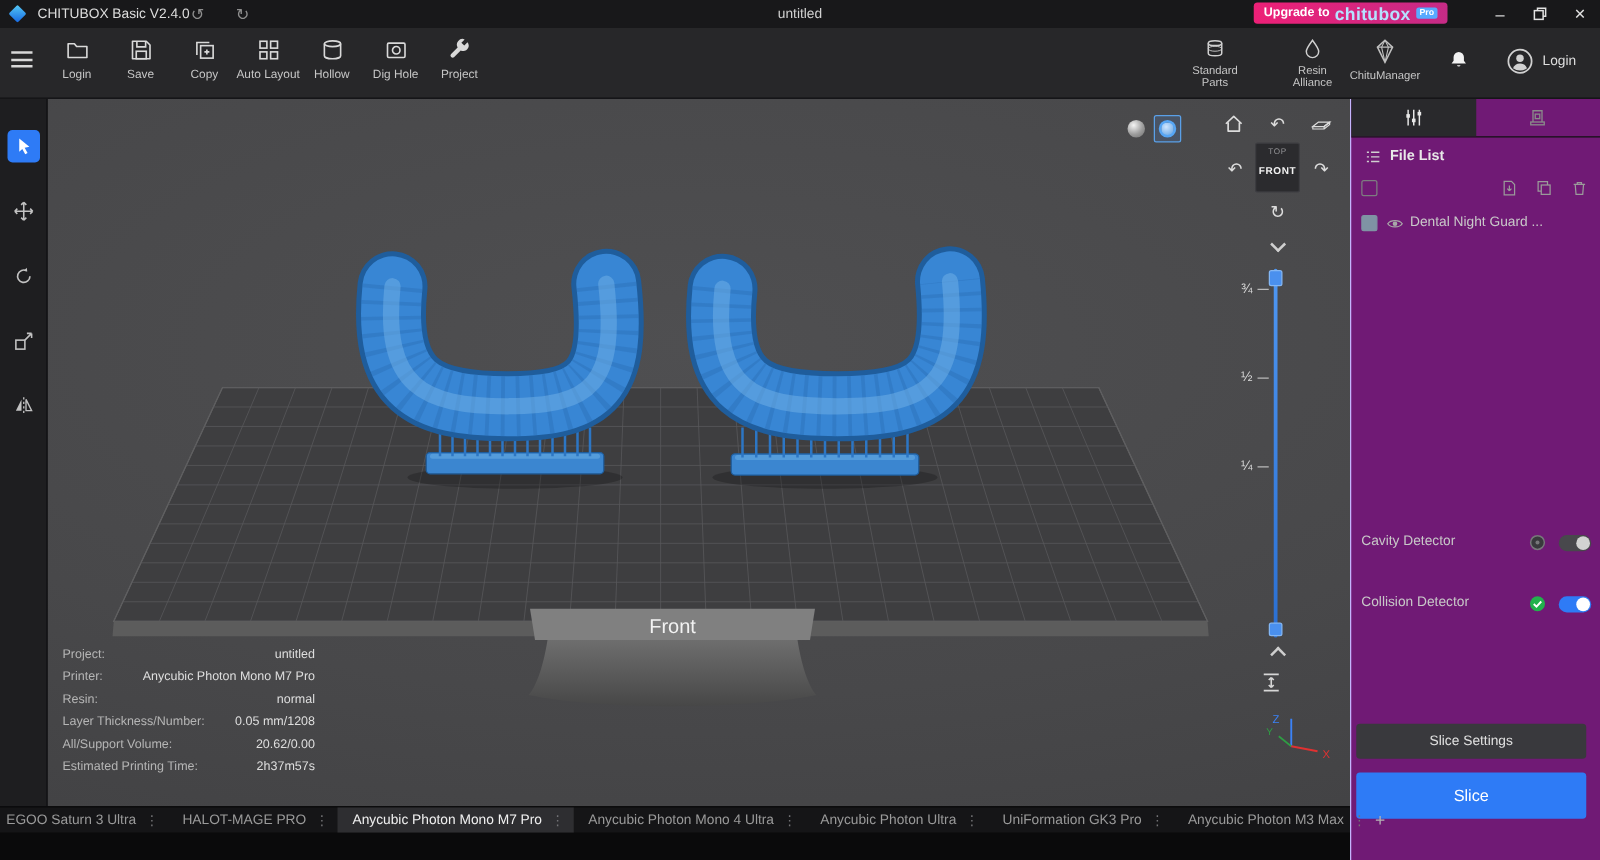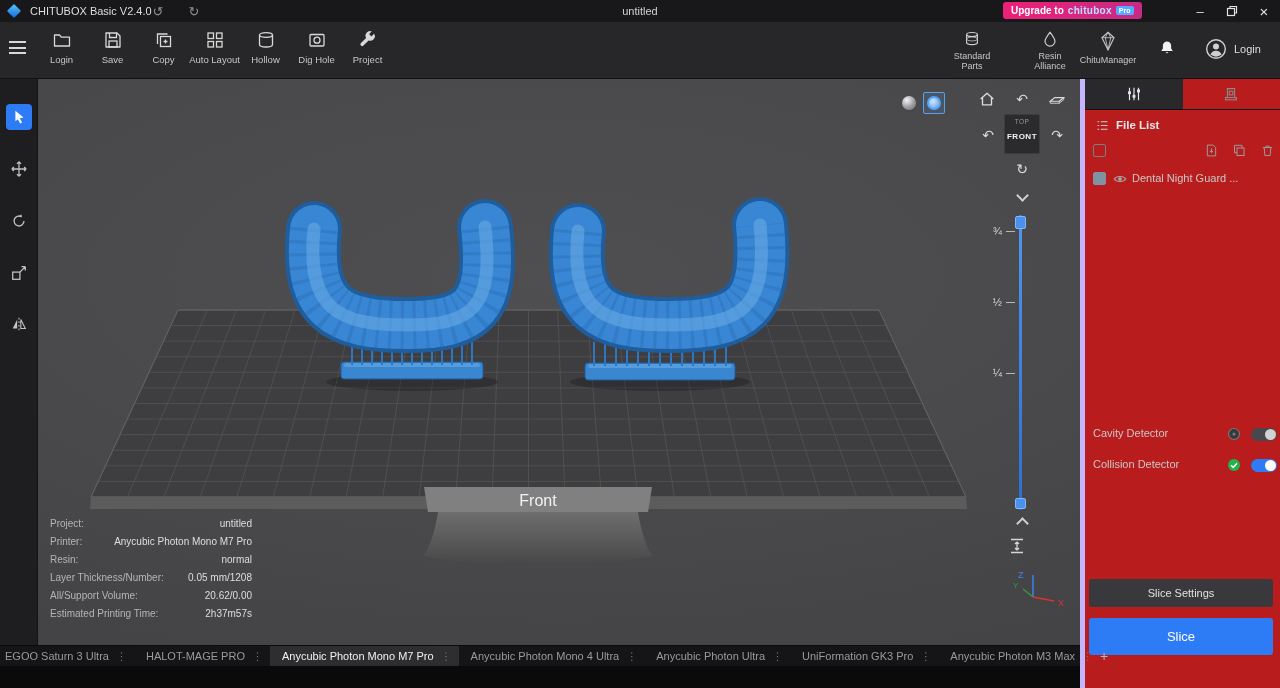--- a/index.html
+++ b/index.html
@@ -14,21 +14,21 @@
           background:linear-gradient(135deg,#54c8f5,#1668e3); border-radius:1px; }
   .app-title { margin-left:11px; font-size:11px; color:#dedede; }
   .tb-histbtn { position:absolute; top:0; height:22px; width:24px; display:flex; align-items:center;
                 justify-content:center; color:#8e8e8e; font-size:13px; }
   .doc-title { position:absolute; left:0; right:0; top:0; height:22px; line-height:22px;
                text-align:center; font-size:11px; color:#d2d2d2; pointer-events:none; }
   .upgrade { position:absolute; left:1003px; top:2px; height:17px; display:flex; align-items:center;
              gap:4px; padding:0 8px; border-radius:3px;
              background:linear-gradient(90deg,var(--upgrade,#ed2077),#c62b86); }
   .upgrade .pre { font-size:10px; font-weight:bold; color:#fff; }
-  .upgrade .brand { font-size:10px; font-weight:bold; color:#b5e1ff; letter-spacing:.3px; }
+  .upgrade .brand { font-size:14px; font-weight:bold; color:#b5e1ff; letter-spacing:.3px; }
   .upgrade .badge { font-size:7px; font-weight:bold; color:#fff; background:#57aaff;
                     border-radius:2px; padding:1px 3px; }
   .winbtn { width:32px; height:22px; display:flex; align-items:center; justify-content:center;
             color:#e2e2e2; font-size:13px; }
   #win-controls { position:absolute; right:0; top:0; display:flex; }
 
   
   #toolbar { position:absolute; left:0; top:22px; width:1280px; height:57px; background:#272729;
              border-bottom:1px solid #121214; z-index:25; }
   .hamburger { position:absolute; left:9px; top:19px; width:17px; height:13px; display:flex;
@@ -75,22 +75,22 @@
   .ortho-box { position:absolute; width:22px; height:22px; border:1px solid #5aa0e8;
                background:rgba(80,140,220,.18); border-radius:2px; }
   .ortho-ring { position:absolute; left:3px; top:3px; width:14px; height:14px; border-radius:50%;
                 border:2.5px solid #56a6f5; background:radial-gradient(circle at 40% 35%, #cfe6ff, #5d9fe0); }
   .proj-info { position:absolute; left:12px; top:424px; width:202px;margin-top:15px; }
   .proj-row { position:relative; height:18px; font-size:10px; }
   .proj-row .pl { position:absolute; left:0; color:#b5b5b5; }
   .proj-row .pv { position:absolute; right:0; color:#dedede; }
 
   
-  #rpanel { position:absolute; left:1080px; top:79px; width:200px; height:609px; background:#b91c1c;
-            border-left:5px solid #c4b5fd; z-index:20; }
+  #rpanel { position:absolute; left:1080px; top:79px; width:200px; height:609px; background:#701a75;
+            border-left:1px solid #c4b5fd; z-index:20; }
   .rtabs { display:flex; height:31px; border-bottom:1px solid #101012; }
   .rtab { flex:1; display:flex; align-items:center; justify-content:center; }
   .rtab.active { background:#29292c; }
   .fl-header { position:absolute; left:0; top:33px; width:200px; height:26px; display:flex;
                align-items:center; }
   .fl-header span { margin-left:6px; font-size:11.5px; font-weight:bold; color:#e8e8e8; }
   .fl-toolbar { position:absolute; left:0; top:59px; width:200px; height:26px; }
   .checkbox { position:absolute; left:8px; top:6px; width:13px; height:13px; border:1.5px solid #7d7d80;
               border-radius:2px; }
   .checkbox.filled { background:#7f93a4; border-color:#7f93a4; }
@@ -536,21 +536,21 @@
       <svg class="ic" width="14" height="14" viewBox="0 0 14 14">
         <circle cx="7" cy="7" r="5.5" fill="#39393d" stroke="#77777a" stroke-width="1.2"></circle>
         <circle cx="7" cy="7" r="1.6" fill="#77777a"></circle>
       </svg>
     </div>
     <div class="toggle off">
         <div class="knob"></div>
       </div>
   </div>
 
-  <div class="det-row" style="top:374px;">
+  <div class="det-row" style="top:392px;">
     <span class="det-label">Collision Detector</span>
     <div class="det-ico">
       <svg class="ic" width="14" height="14" viewBox="0 0 14 14">
         <circle cx="7" cy="7" r="6" fill="var(--green,#22b14c)"></circle>
         <path d="M4,7.2 L6.2,9.4 L10,5.2" fill="none" stroke="#fff" stroke-width="1.5"></path>
       </svg>
     </div>
     <div class="toggle on">
         <div class="knob"></div>
       </div>

